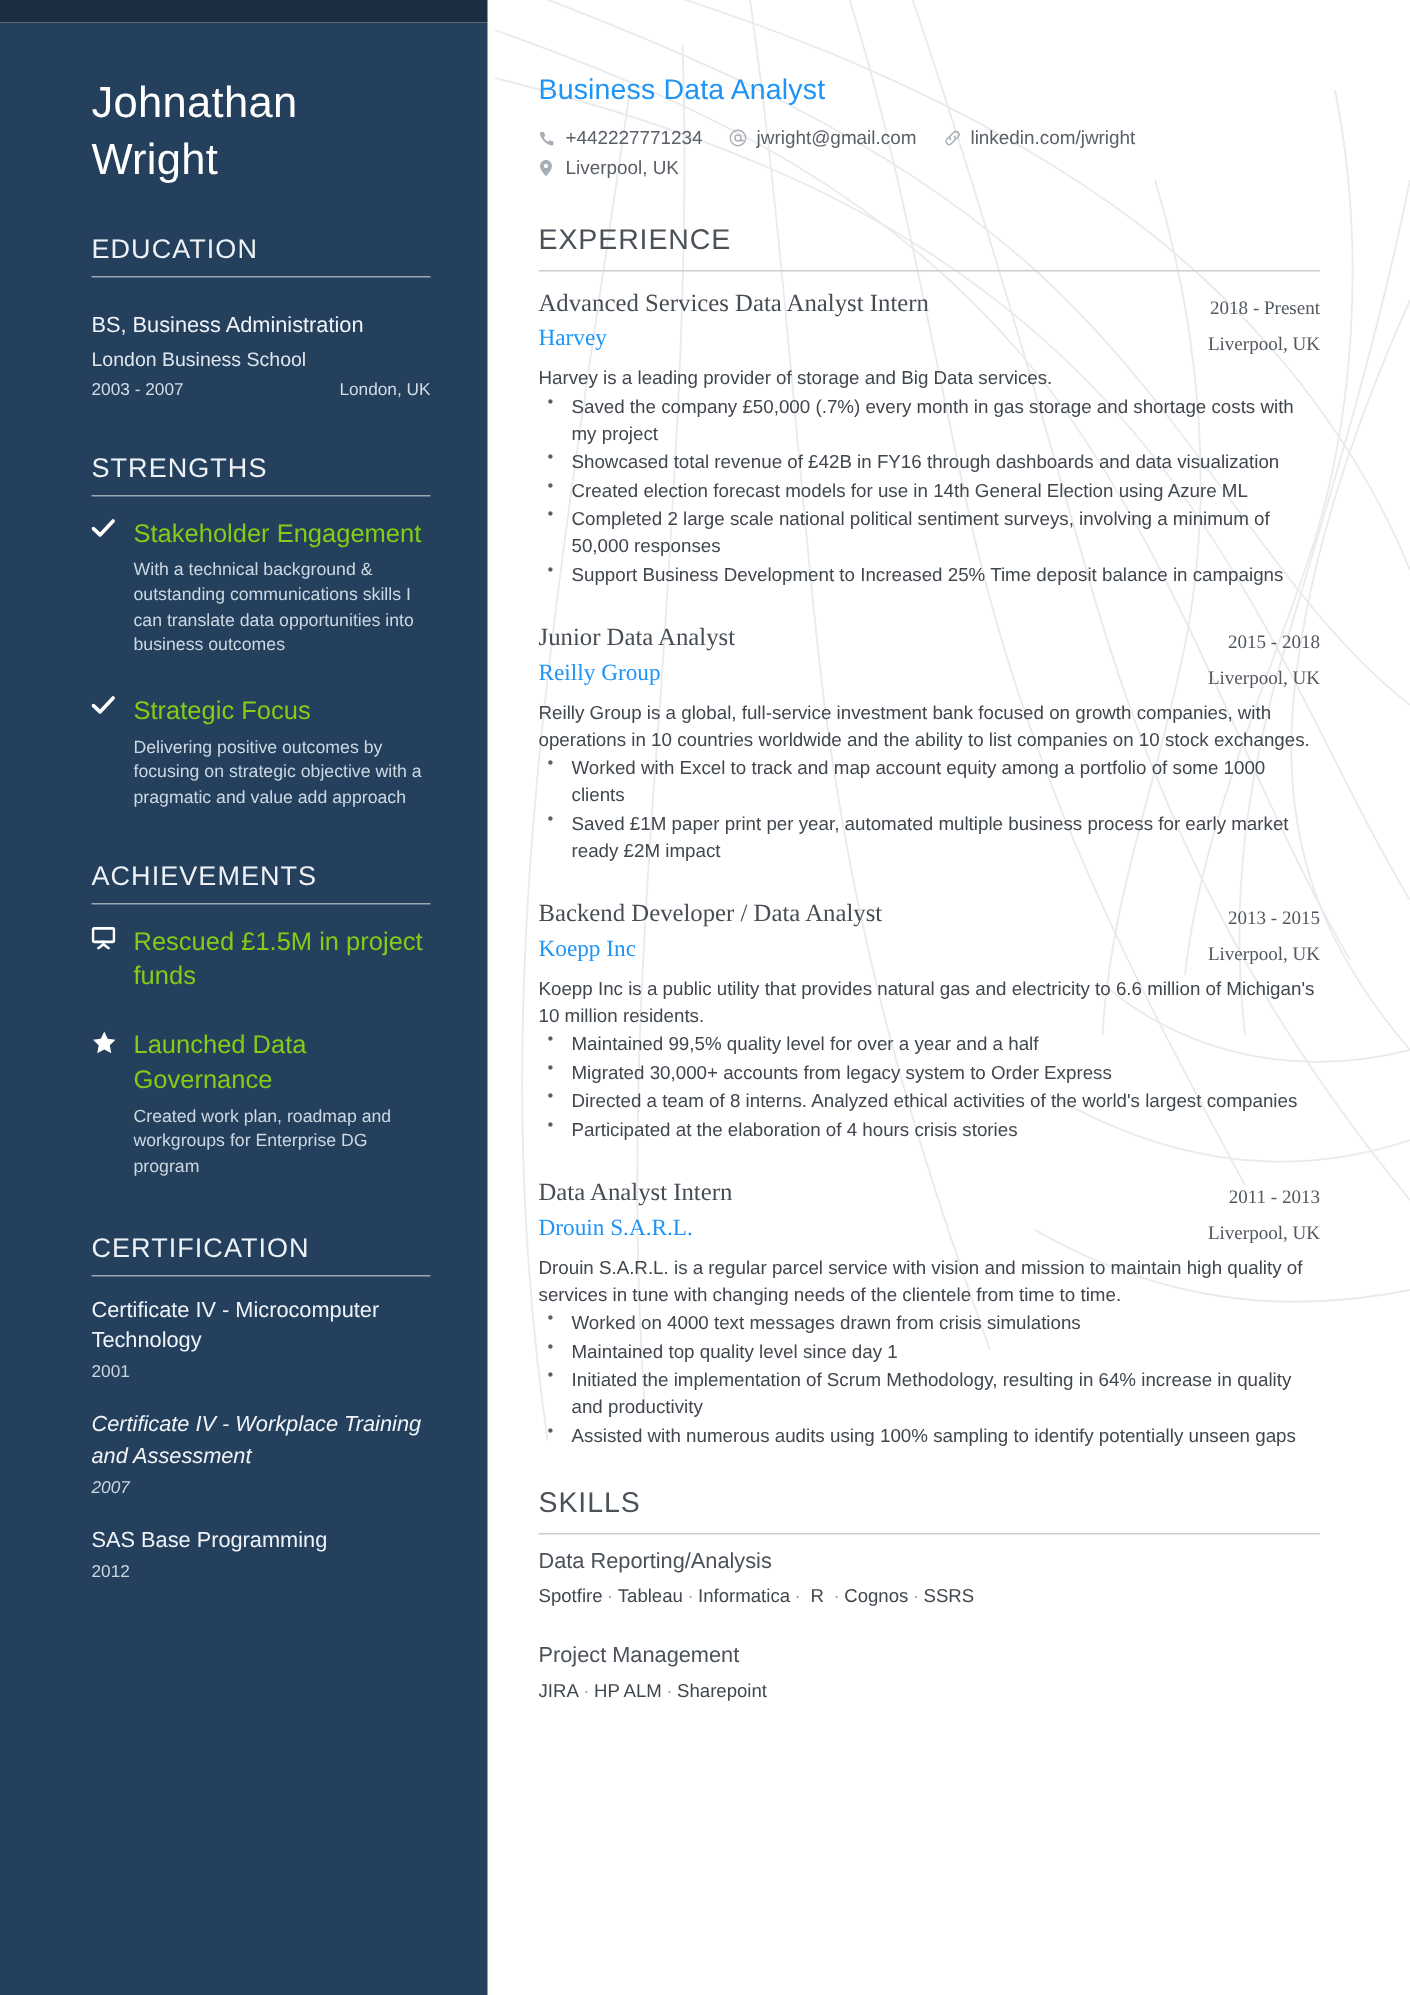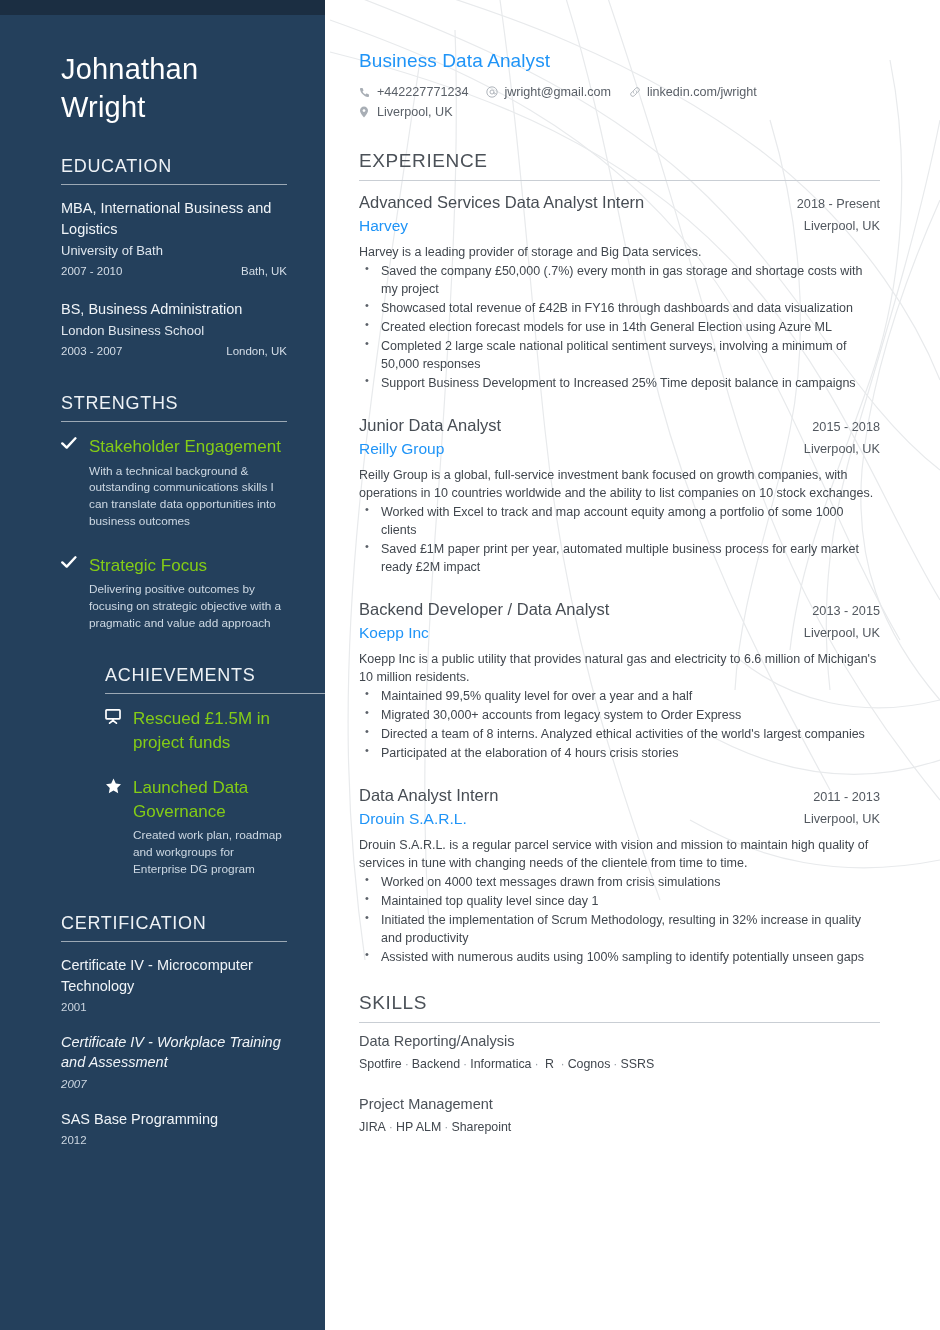--- a/index.html
+++ b/index.html
@@ -181,22 +181,23 @@
     height: 1px;
     background: #c9ced4;
     width: 100%;
     margin-bottom: 10px;
   }
 
   .exp { margin-bottom: 17px; }
   .exp-row {
     display: flex;
     justify-content: space-between;
-    align-items: center;
+    align-items: flex-end;
     gap: 12px;
+    font-family: Liberation Serif, serif;
   }
   .exp-pos {
     font-size: 16.5px;
     color: #474d54;
     font-weight: 400;
     line-height: 1.35;
   }
   .exp-date {
     font-size: 12.7px;
     color: #52585f;
@@ -288,28 +289,20 @@
 
     <div class="name-block">
       <div>Johnathan</div>
       <div>Wright</div>
     </div>
 
     <section class="side-section first">
       <h2 class="side-h">EDUCATION</h2>
       <div class="side-rule"></div>
 
-      <div class="edu-item">
-        <div class="edu-degree">MBA, International Business and Logistics</div>
-        <div class="edu-school">University of Bath</div>
-        <div class="edu-meta">
-          <span>2007 - 2010</span>
-          <span>Bath, UK</span>
-        </div>
-      </div>
 
       <div class="edu-item" style="margin-top:22px;">
         <div class="edu-degree">BS, Business Administration</div>
         <div class="edu-school">London Business School</div>
         <div class="edu-meta">
           <span>2003 - 2007</span>
           <span>London, UK</span>
         </div>
       </div>
     </section>
@@ -336,21 +329,21 @@
             <svg width="16" height="13" viewBox="0 0 16 13">
                 <path d="M1.3,6.4 L5.7,10.6 L14.4,1.3" fill="none" stroke="#ffffff" stroke-width="2.4" stroke-linecap="round" stroke-linejoin="round"></path>
               </svg>
           </span>
           <span class="str-title">Strategic Focus</span>
         </div>
         <div class="str-desc">Delivering positive outcomes by focusing on strategic objective with a pragmatic and value add approach</div>
       </div>
     </section>
 
-    <section class="side-section" style="margin-top:34px;margin-left:44px;">
+    <section class="side-section" style="margin-top:34px;">
       <h2 class="side-h">ACHIEVEMENTS</h2>
       <div class="side-rule"></div>
 
       <div class="ach-item">
         <div class="str-head">
           <span class="str-ico">
             <svg width="16" height="15" viewBox="0 0 16 15">
               <rect x="1" y="0.9" width="14" height="9" rx="0.8" fill="none" stroke="#ffffff" stroke-width="1.7"></rect>
               <path d="M8,9.9 L8,11.5 M8,11.5 L4.6,14.2 M8,11.5 L11.4,14.2" stroke="#ffffff" stroke-width="1.7" stroke-linecap="round" fill="none"></path>
             </svg>
@@ -504,34 +497,34 @@
           <span class="exp-date">2011 - 2013</span>
         </div>
         <div class="exp-row exp-row2">
           <span class="exp-co">Drouin S.A.R.L.</span>
           <span class="exp-loc">Liverpool, UK</span>
         </div>
         <p class="exp-sum">Drouin S.A.R.L. is a regular parcel service with vision and mission to maintain high quality of services in tune with changing needs of the clientele from time to time.</p>
         <ul class="blist">
           <li>Worked on 4000 text messages drawn from crisis simulations</li>
           <li>Maintained top quality level since day 1</li>
-          <li>Initiated the implementation of Scrum Methodology, resulting in 32% increase in quality and productivity</li>
+          <li>Initiated the implementation of Scrum Methodology, resulting in 64% increase in quality and productivity</li>
           <li>Assisted with numerous audits using 100% sampling to identify potentially unseen gaps</li>
         </ul>
       </article>
     </section>
 
     <section class="main-section" style="margin-top:26px;">
       <h2 class="main-h">SKILLS</h2>
       <div class="main-rule"></div>
 
       <div class="skill-group">
         <div class="skill-cat">Data Reporting/Analysis</div>
         <div class="skill-list">
-          <span>Spotfire</span><span class="sep">·</span><span>Backend</span><span class="sep">·</span><span>Informatica</span><span class="sep">·</span><span> R </span><span class="sep">·</span><span>Cognos</span><span class="sep">·</span><span>SSRS</span>
+          <span>Spotfire</span><span class="sep">·</span><span>Tableau</span><span class="sep">·</span><span>Informatica</span><span class="sep">·</span><span> R </span><span class="sep">·</span><span>Cognos</span><span class="sep">·</span><span>SSRS</span>
         </div>
       </div>
 
       <div class="skill-group" style="margin-top:22px;">
         <div class="skill-cat">Project Management</div>
         <div class="skill-list">
           <span>JIRA</span><span class="sep">·</span><span>HP ALM</span><span class="sep">·</span><span>Sharepoint</span>
         </div>
       </div>
     </section>

